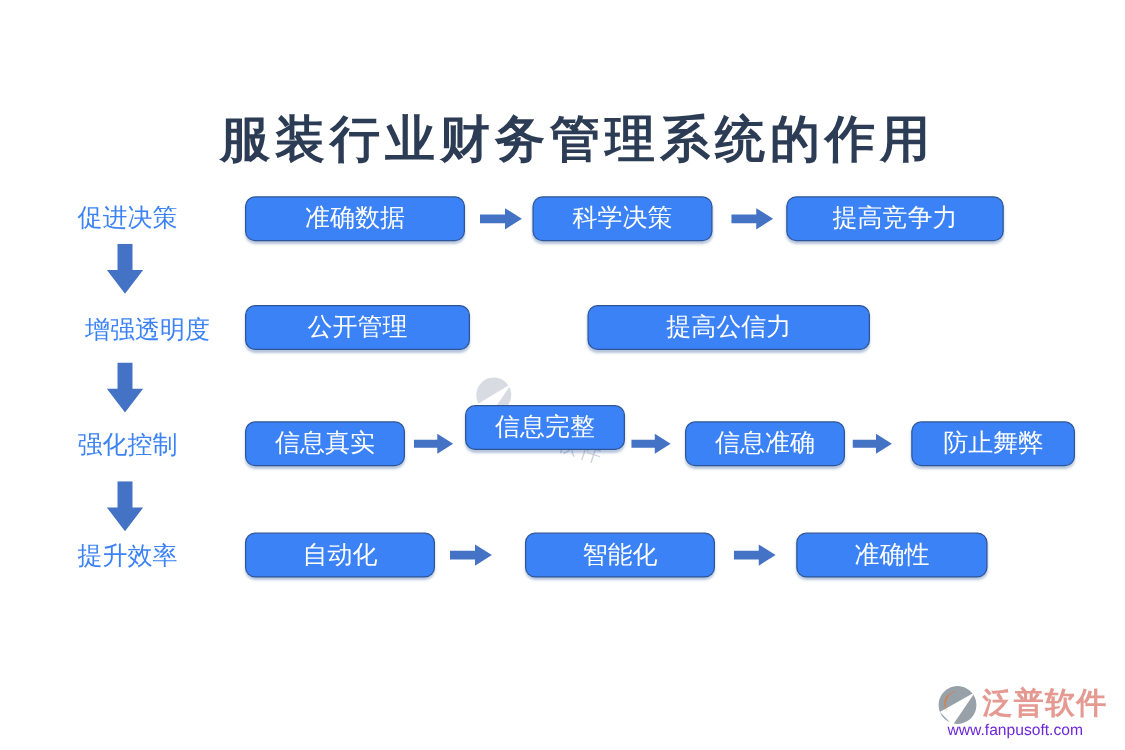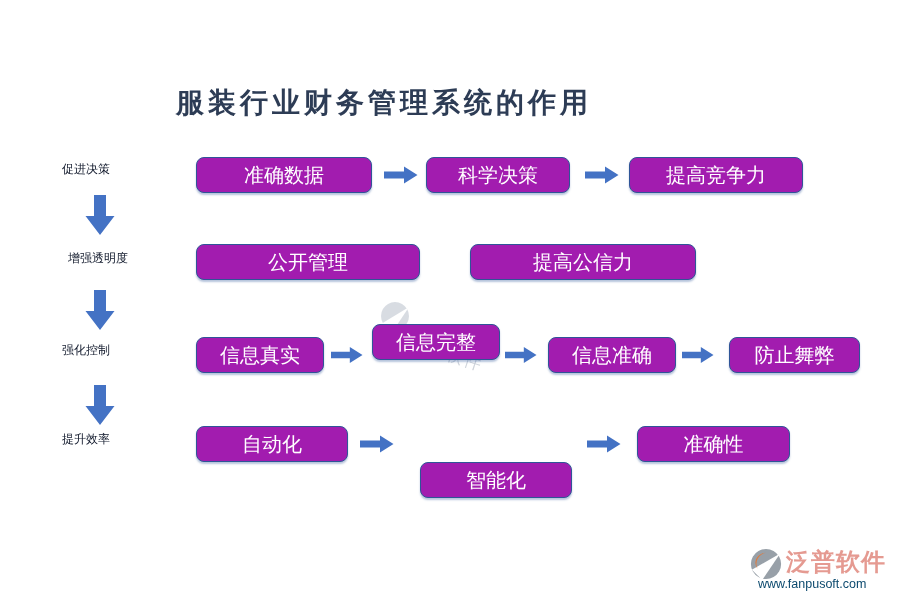--- a/index.html
+++ b/index.html
@@ -1,49 +1,49 @@
 <!DOCTYPE html>
 <html><head>
 <meta charset="utf-8">
 <style>
   html,body{margin:0;padding:0;}
   body{
     width:900px;height:600px;position:relative;background:#ffffff;overflow:hidden;
     font-family:"Liberation Serif","DejaVu Serif",serif;
   }
   .title{
-    position:absolute;left:176px;top:84px;font-size:28px;font-weight:600;
+    position:absolute;left:176px;top:84px;font-size:40px;font-weight:600;
     letter-spacing:4px;color:#2d3c55;white-space:nowrap;z-index:2;
   }
   .row-label{
-    position:absolute;font-size:12px;color:#0f172a;white-space:nowrap;z-index:2;
+    position:absolute;font-size:20px;color:#3b82f6;white-space:nowrap;z-index:2;
   }
   .box{
     position:absolute;height:36px;line-height:34px;box-sizing:border-box;
-    background:#a21caf;border:1px solid #2F5597;border-radius:8px;
+    background:#3b82f6;border:1px solid #2F5597;border-radius:8px;
     color:#ffffff;text-align:center;font-size:20px;z-index:2;
     box-shadow:0 2px 2px rgba(47,85,151,0.35);
   }
   .arrow{position:absolute;z-index:2;}
   .watermark{
     position:absolute;left:378px;top:298px;z-index:1;opacity:0.55;
     color:#a9b2bf;white-space:nowrap;
   }
   .watermark .wm-text{
     display:inline-block;font-size:17px;letter-spacing:2px;
     transform:rotate(18deg);transform-origin:left top;
     position:relative;top:10px;left:2px;color:#a9b2bf;
   }
   .footer{position:absolute;left:747px;top:546px;width:150px;height:48px;z-index:2;}
   .footer .brand{
     position:absolute;left:39px;top:0px;font-size:24px;font-weight:bold;
     color:#e59a91;letter-spacing:1px;white-space:nowrap;
   }
   .footer .url{
-    position:absolute;left:11px;top:31px;font-size:12.5px;color:#0c4a6e;
+    position:absolute;left:11px;top:31px;font-size:12.5px;color:#6d28d9;
     font-family:"Liberation Sans","DejaVu Sans",sans-serif;white-space:nowrap;
   }
   .footer .icon{position:absolute;left:0;top:1px;}
 </style>
 </head>
 <body>
 
 <div class="title">服装行业财务管理系统的作用</div>
 
 <div class="watermark">
@@ -62,21 +62,21 @@
 <svg class="arrow" style="left:585px;top:166px;" width="34" height="18" viewBox="0 0 34 18">
     <path d="M0 5.5 H20 V0.5 L33.5 9 L20 17.5 V12.5 H0 Z" fill="#4472C4"></path>
   </svg>
 <div class="box" style="left:629px;top:157px;width:174px;">提高竞争力</div>
 
 <svg class="arrow" style="left:85px;top:195px;" width="30" height="40" viewBox="0 0 30 40">
     <path d="M9 0 H21 V21 H29.5 L15 40 L0.5 21 H9 Z" fill="#4472C4"></path>
   </svg>
 
 <div class="row-label" style="left:68px;top:250px;">增强透明度</div>
-<div class="box" style="left:196px;top:244px;width:224px;">公开管理</div>
+<div class="box" style="left:196px;top:244px;width:180px;">公开管理</div>
 <div class="box" style="left:470px;top:244px;width:226px;">提高公信力</div>
 
 <svg class="arrow" style="left:85px;top:290px;" width="30" height="40" viewBox="0 0 30 40">
     <path d="M9 0 H21 V21 H29.5 L15 40 L0.5 21 H9 Z" fill="#4472C4"></path>
   </svg>
 
 <div class="row-label" style="left:62px;top:342px;">强化控制</div>
 <div class="box" style="left:196px;top:337px;width:128px;">信息真实</div>
 <svg class="arrow" style="left:331px;top:346px;" width="32" height="18" viewBox="0 0 34 18">
     <path d="M0 5.5 H20 V0.5 L33.5 9 L20 17.5 V12.5 H0 Z" fill="#4472C4"></path>
@@ -93,21 +93,21 @@
 
 <svg class="arrow" style="left:85px;top:385px;" width="30" height="40" viewBox="0 0 30 40">
     <path d="M9 0 H21 V21 H29.5 L15 40 L0.5 21 H9 Z" fill="#4472C4"></path>
   </svg>
 
 <div class="row-label" style="left:62px;top:431px;">提升效率</div>
 <div class="box" style="left:196px;top:426px;width:152px;">自动化</div>
 <svg class="arrow" style="left:360px;top:435px;" width="34" height="18" viewBox="0 0 34 18">
     <path d="M0 5.5 H20 V0.5 L33.5 9 L20 17.5 V12.5 H0 Z" fill="#4472C4"></path>
   </svg>
-<div class="box" style="left:420px;top:426px;width:152px;margin-top:36px;">智能化</div>
+<div class="box" style="left:420px;top:426px;width:152px;">智能化</div>
 <svg class="arrow" style="left:587px;top:435px;" width="34" height="18" viewBox="0 0 34 18">
     <path d="M0 5.5 H20 V0.5 L33.5 9 L20 17.5 V12.5 H0 Z" fill="#4472C4"></path>
   </svg>
 <div class="box" style="left:637px;top:426px;width:153px;">准确性</div>
 
 <div class="footer">
   <svg class="icon" width="38" height="34" viewBox="0 0 38 36">
     <path d="M19 2 a16 16 0 1 0 0.01 0 Z" fill="#98a0a8"></path>
     <path d="M4 24 L34 7 L15 35 Z" fill="#ffffff"></path>
     <path d="M13 8 a10 10 0 0 0 -3 15 a12 12 0 0 1 9 -17 a10 10 0 0 0 -6 2 Z" fill="#e07a3c"></path>

